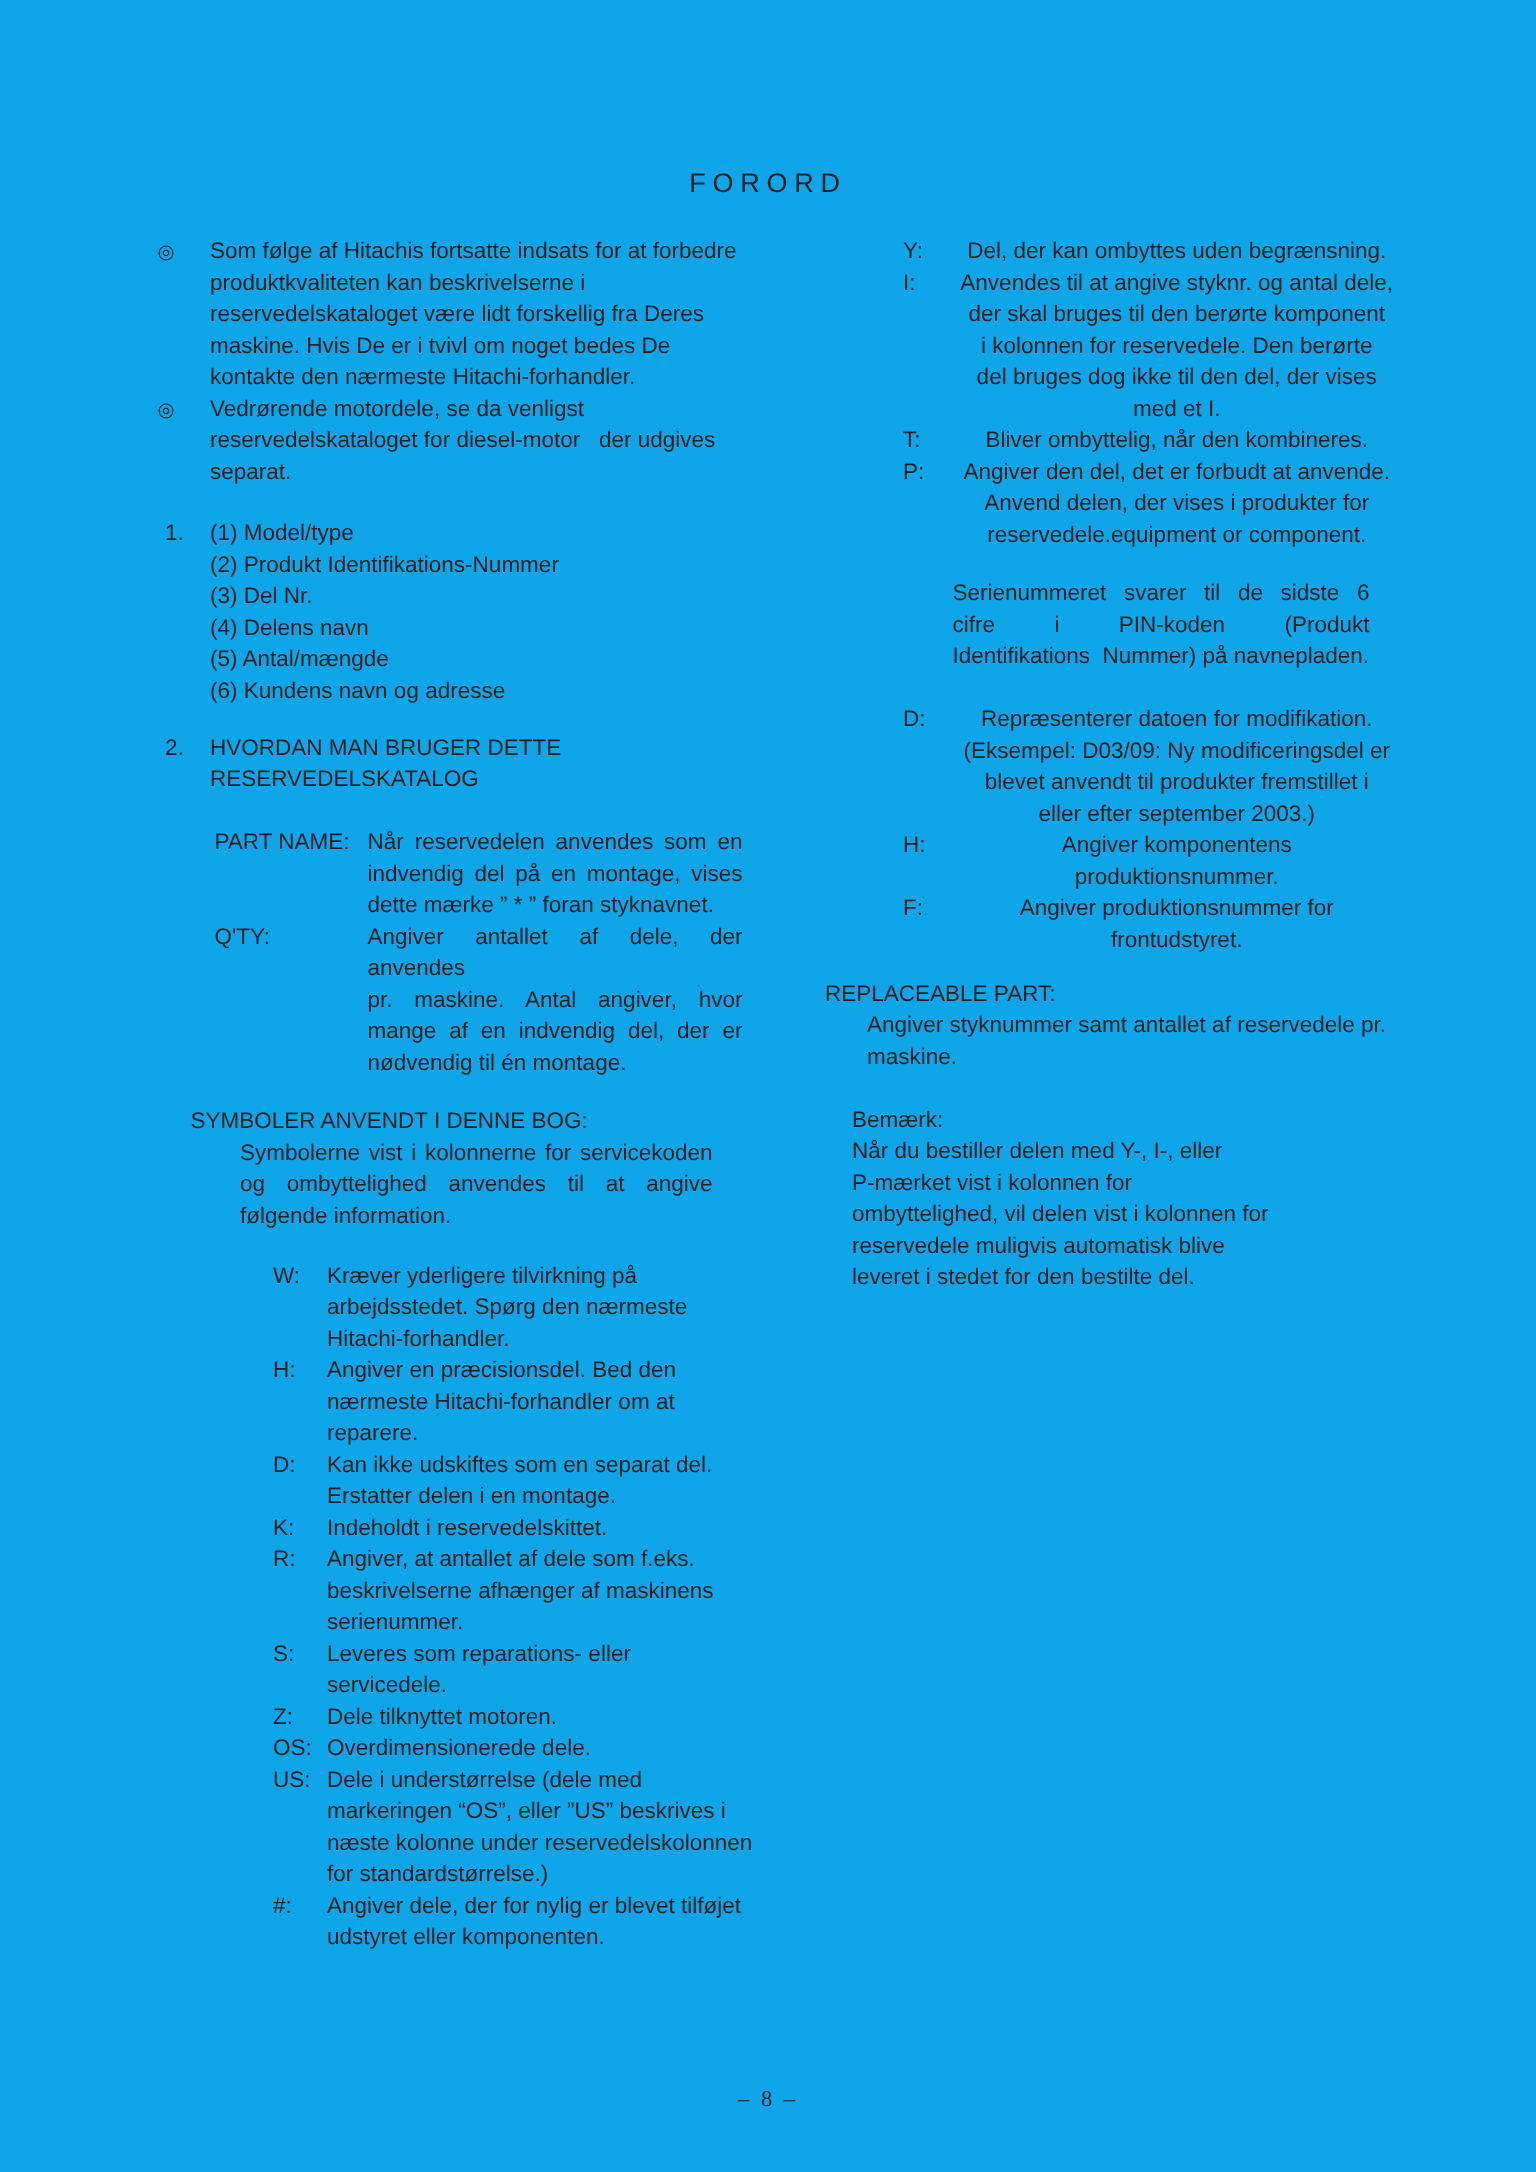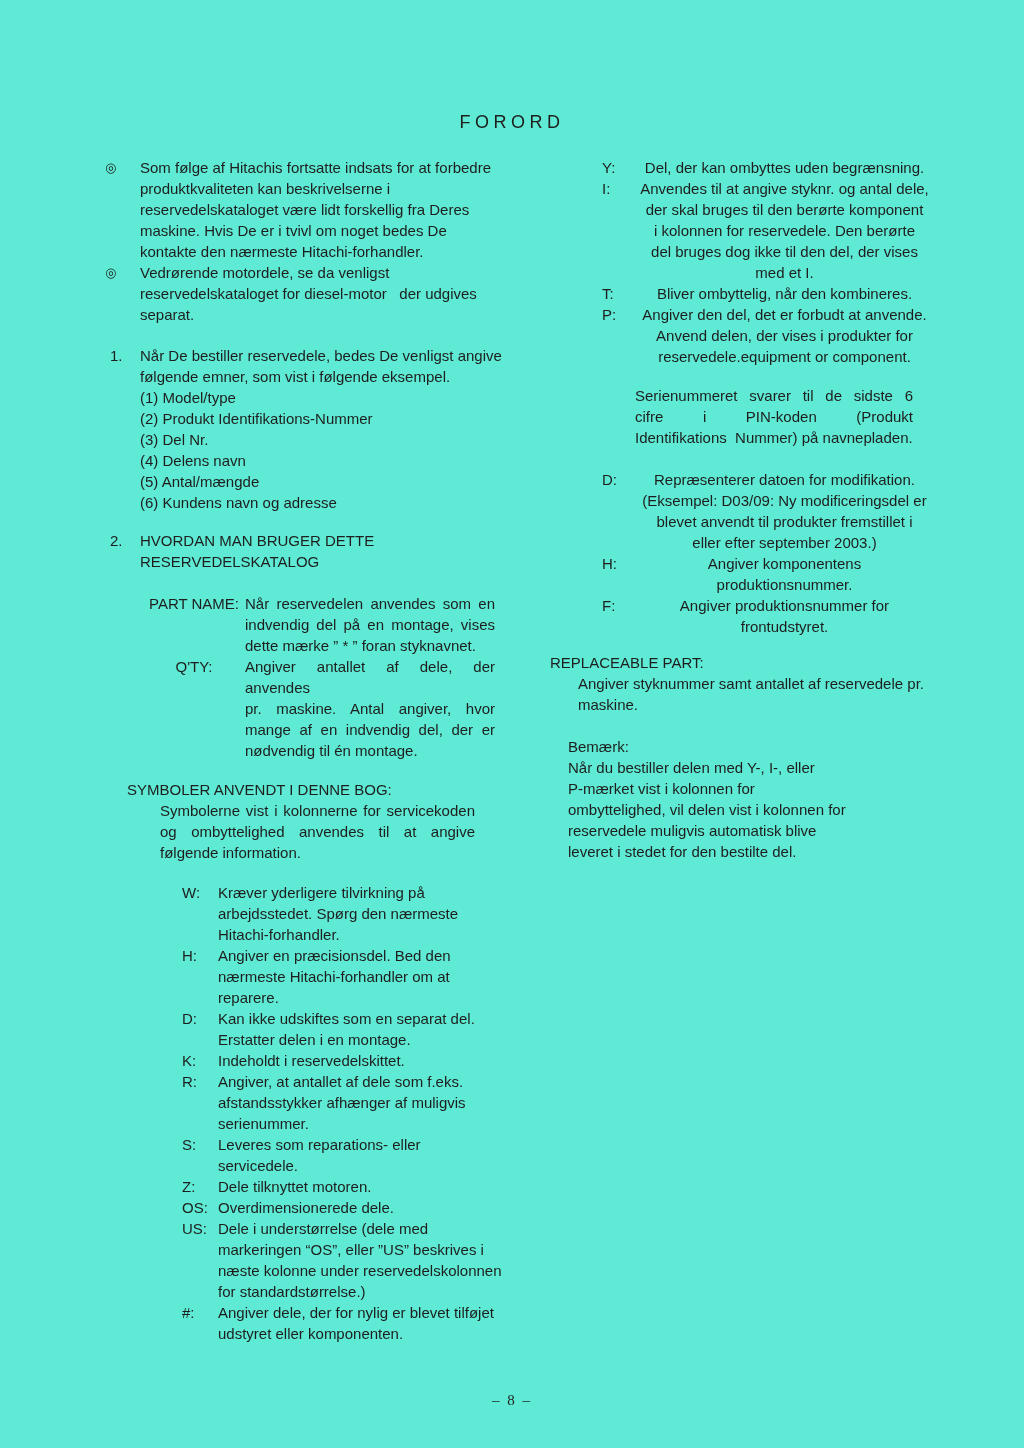--- a/index.html
+++ b/index.html
@@ -1,17 +1,17 @@
 <!DOCTYPE html>
 <html><head>
 <meta charset="utf-8">
 <style>
   html,body { margin:0; padding:0; background:#ffffff; }
   .page {
-    position:relative; width:1024px; height:1448px; background:#5eead4;
+    position:relative; width:1024px; height:1448px; background:#0ea5e9;
     color:#1e1e1e; font-family:"Liberation Sans","DejaVu Sans",sans-serif;
     font-size:15px; line-height:21px; overflow:hidden;
   }
   .title {
     position:absolute; top:112px; left:0; width:100%; text-align:center;
     font-size:18px; letter-spacing:4.5px;
   }
   .col { position:absolute; top:157px; }
   .col.left  { left:105px; width:402px; }
   .col.right { left:550px; width:382px; }
@@ -24,21 +24,21 @@
   .b-lines { flex:1; }
 
   .section { display:flex; }
   .s1 { margin-top:20px; }
   .s2 { margin-top:17px; }
   .sec-num { width:35px; padding-left:5px; box-sizing:border-box; }
   .sec-body { flex:1; }
 
   .defs { margin-top:21px; }
   .def-row { display:flex; }
-  .def-term { width:105px; padding-left:3px; box-sizing:border-box;text-align:center; }
+  .def-term { width:105px; padding-left:3px; box-sizing:border-box; }
   .def-lines { width:250px; }
 
   .symbols { padding-left:22px; margin-top:18px; }
   .sym-intro { margin-left:33px; width:315px; }
   .sym-list { margin-top:19px; margin-left:55px; }
   .sym-row { display:flex; }
   .sym-code { width:36px; }
   .sym-lines { flex:1; }
 
   .code-row { display:flex; }
@@ -88,24 +88,20 @@
             <div class="line">reservedelskataloget for diesel-motor   der udgives</div>
             <div class="line">separat.</div>
           </div>
   </div>
 </div>
 
     <div class="section s1">
       <div class="sec-num">1.</div>
       <div class="sec-body">
         <div>
-            <div class="line">Når De bestiller reservedele, bedes De venligst angive</div>
-            <div class="line">følgende emner, som vist i følgende eksempel.</div>
-          </div>
-        <div>
             <div class="line">(1) Model/type</div>
             <div class="line">(2) Produkt Identifikations-Nummer</div>
             <div class="line">(3) Del Nr.</div>
             <div class="line">(4) Delens navn</div>
             <div class="line">(5) Antal/mængde</div>
             <div class="line">(6) Kundens navn og adresse</div>
           </div>
       </div>
     </div>
 
@@ -177,21 +173,21 @@
     <div class="sym-code">K:</div>
     <div class="sym-lines">
               <div class="line">Indeholdt i reservedelskittet.</div>
             </div>
   </div>
 
   <div class="sym-row">
     <div class="sym-code">R:</div>
     <div class="sym-lines">
               <div class="line">Angiver, at antallet af dele som f.eks.</div>
-              <div class="line">afstandsstykker afhænger af muligvis</div>
+              <div class="line">beskrivelserne afhænger af maskinens</div>
               <div class="line">serienummer.</div>
             </div>
   </div>
 
   <div class="sym-row">
     <div class="sym-code">S:</div>
     <div class="sym-lines">
               <div class="line">Leveres som reparations- eller</div>
               <div class="line">servicedele.</div>
             </div>

